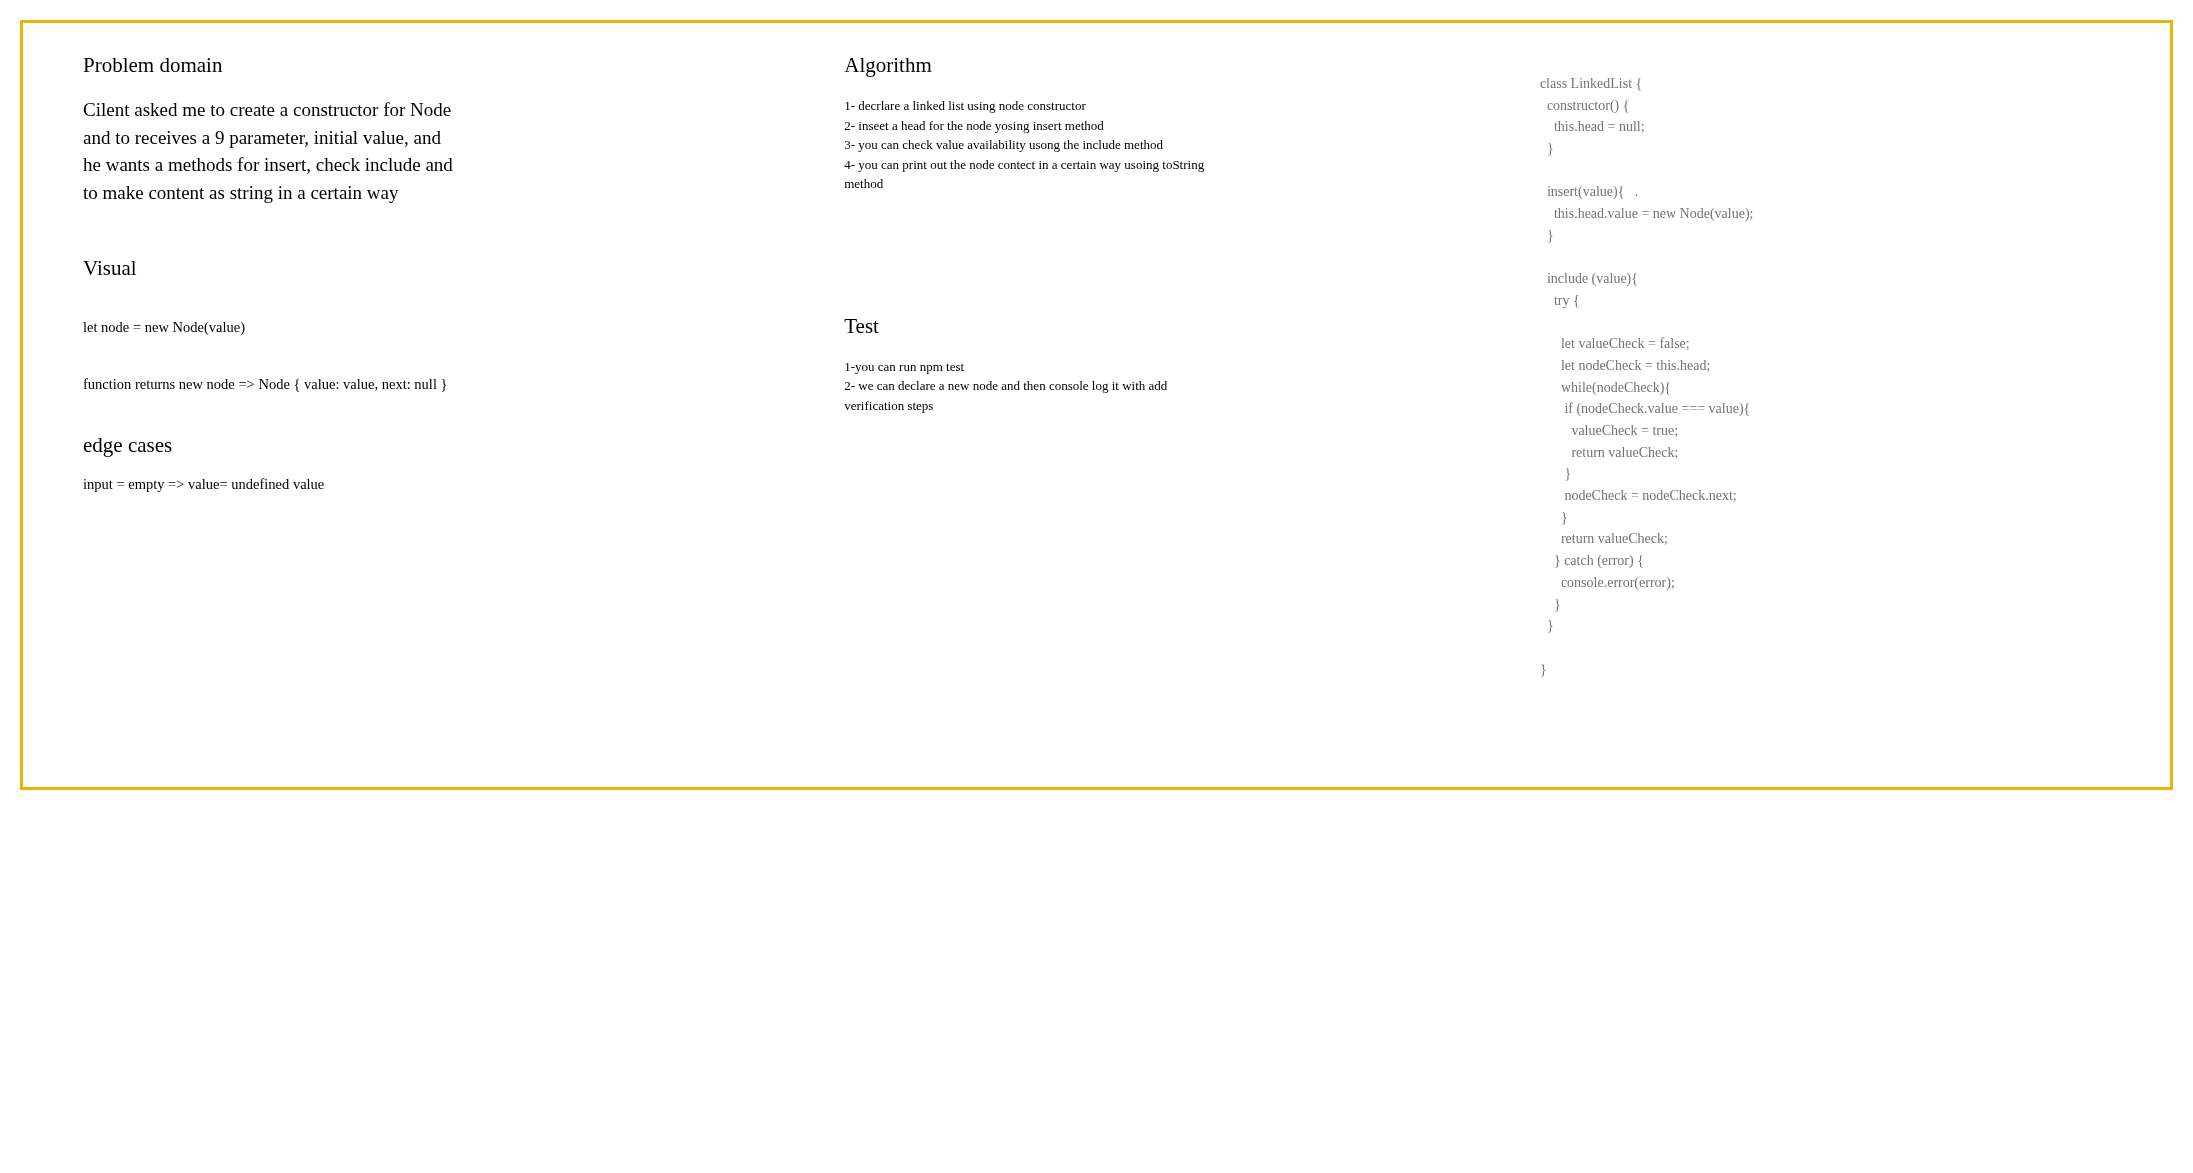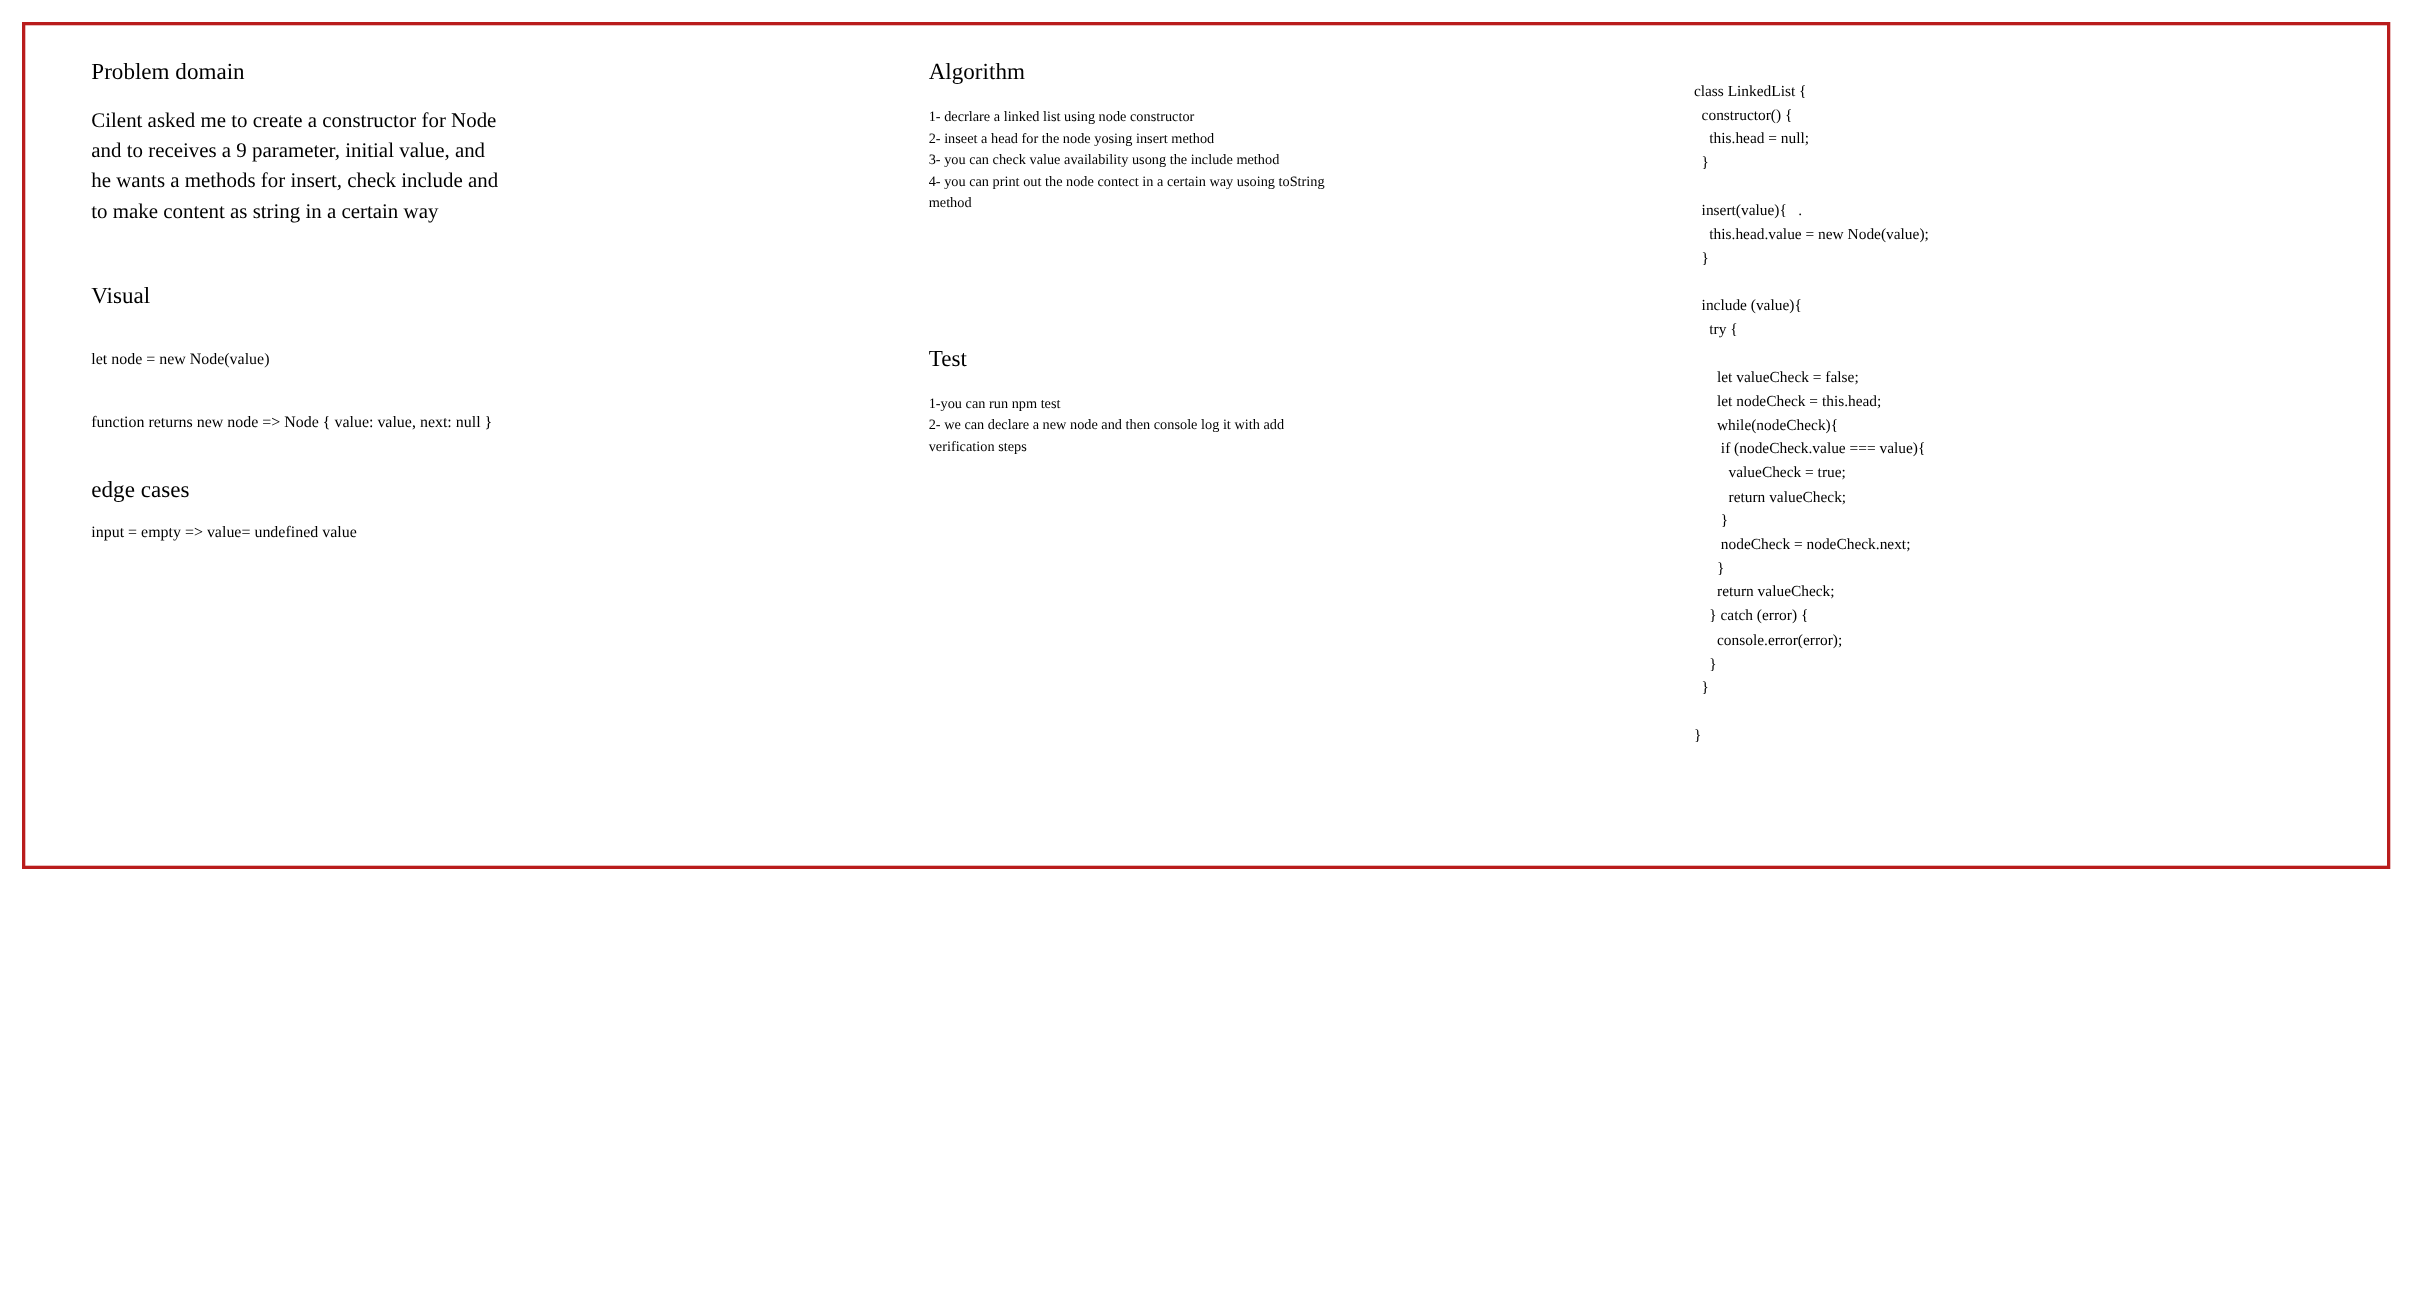--- a/index.html
+++ b/index.html
@@ -6,21 +6,21 @@
       margin: 0;
       padding: 0;
       box-sizing: border-box;
     }
     body {
       background: #fff;
       font-family: 'Comic Sans MS', 'Marker Felt', cursive;
       padding: 20px;
     }
     .board {
-      border: 3px solid #b91c1c;
+      border: 3px solid #eab308;
       width: 100%;
       min-height: 770px;
       padding: 30px 40px;
       display: flex;
       gap: 40px;
     }
     .col {
       flex: 1;
       display: flex;
       flex-direction: column;
@@ -59,21 +59,21 @@
       max-width: 380px;
     }
     .mono-like {
       font-size: 14.5px;
       color: #000;
       margin-bottom: 20px;
     }
     .code-block {
       font-size: 14px;
       line-height: 1.55;
-      color: #000000;
+      color: #737373;
       white-space: pre;
       font-family: 'Comic Sans MS', 'Marker Felt', cursive;
     }
     .section {
       margin-bottom: 20px;
     }
     .spacer-sm {
       height: 20px;
     }
     .spacer-md {

